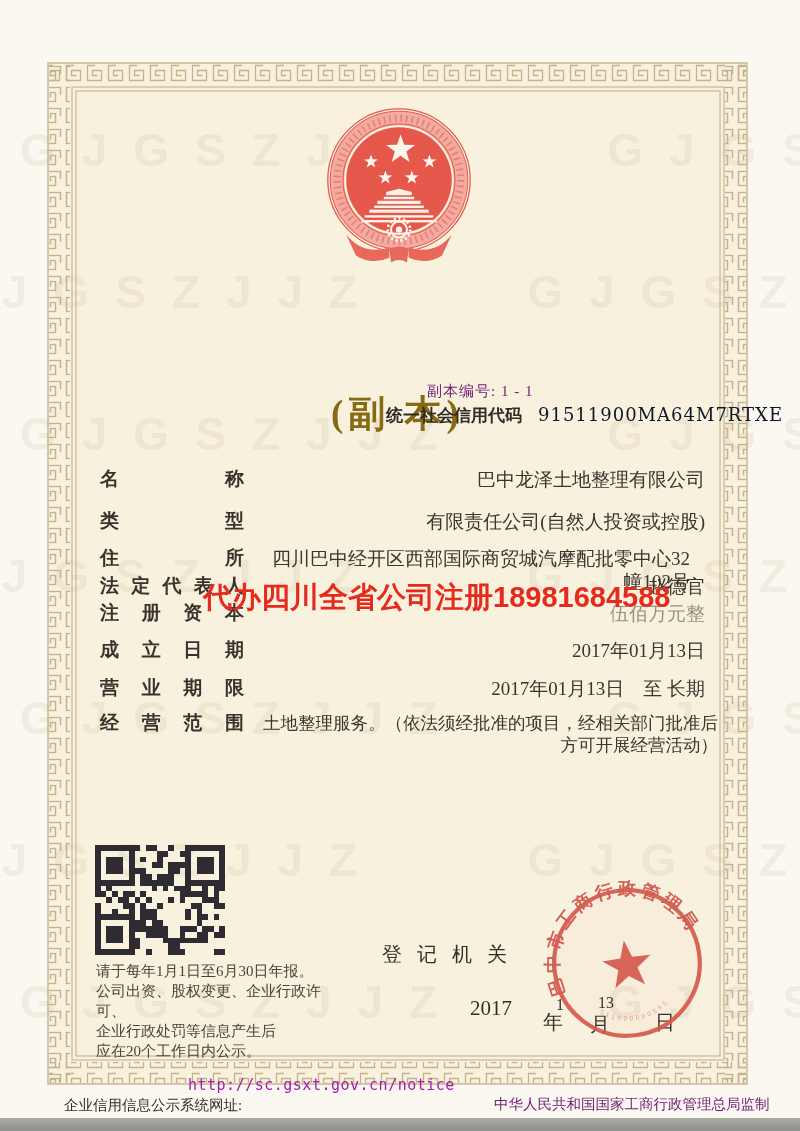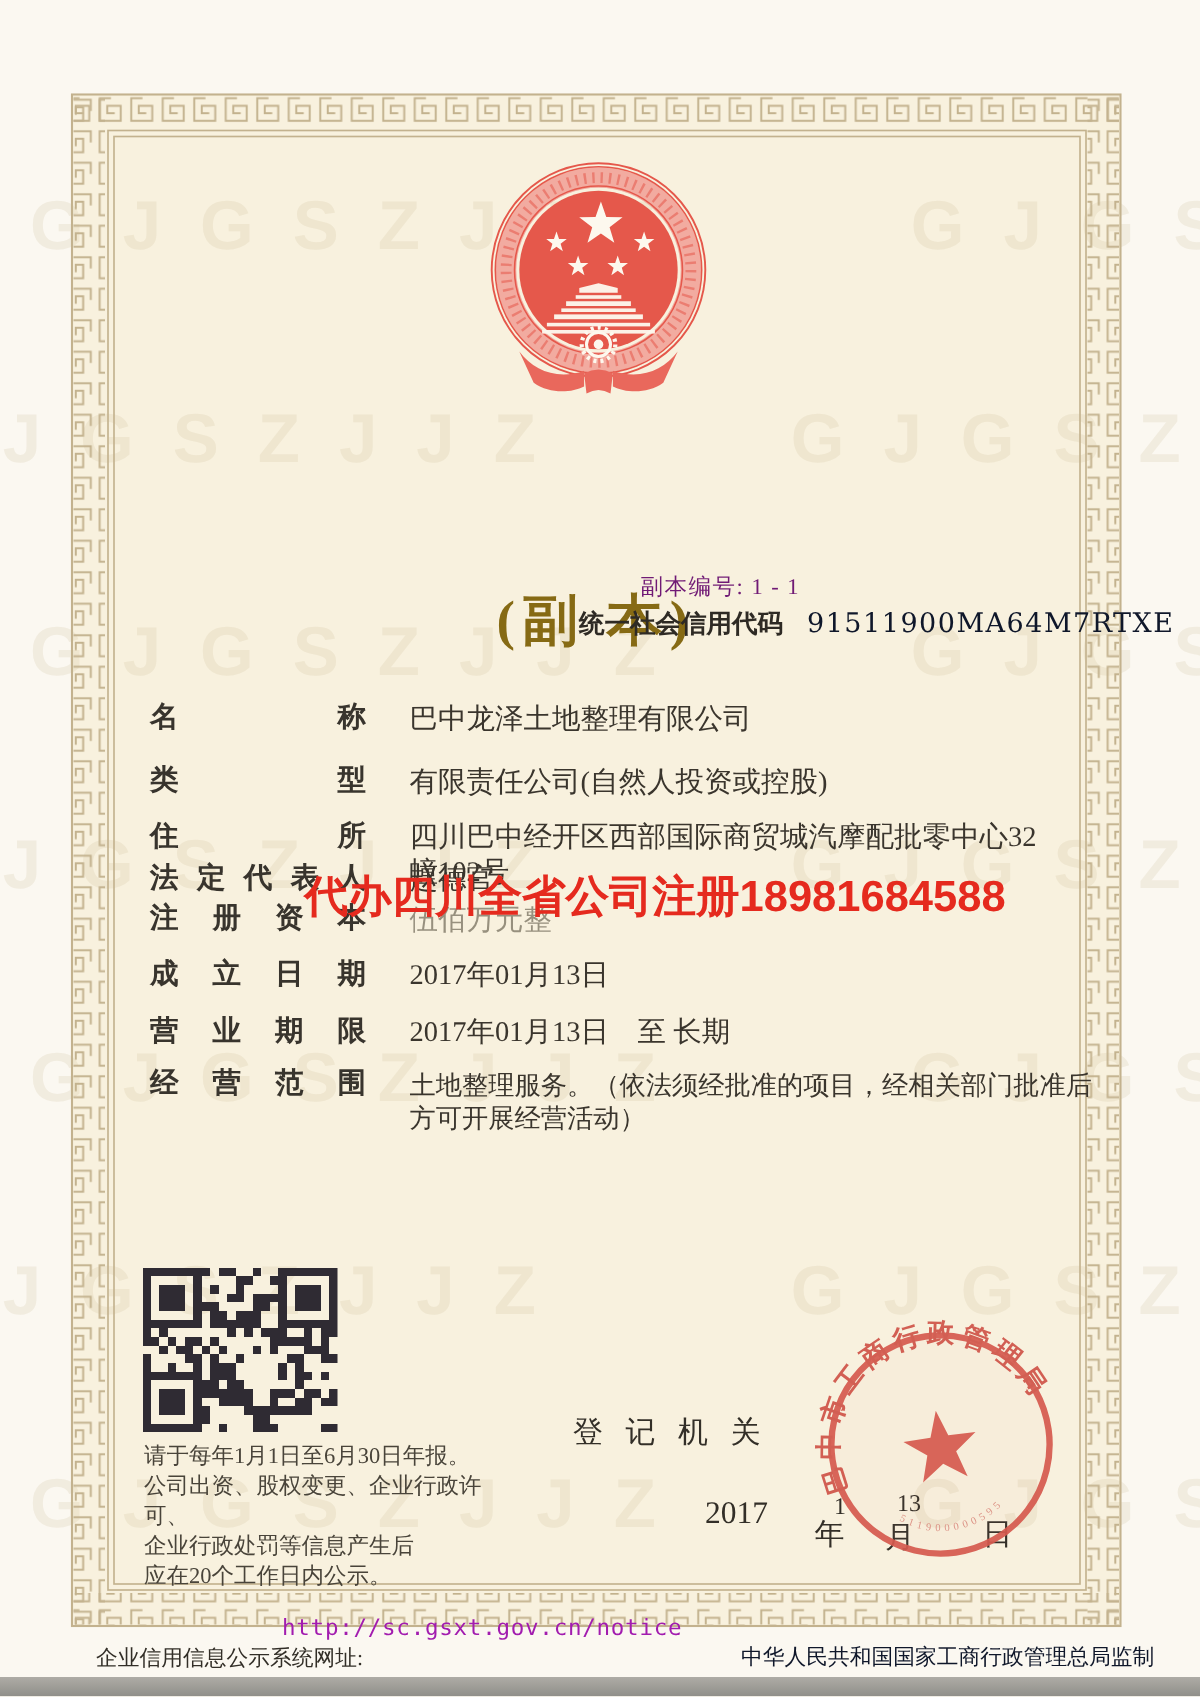--- a/index.html
+++ b/index.html
@@ -51,22 +51,22 @@
   }
   .field-row{position:absolute;left:0;top:0;width:100%;}
   .field-label{
     position:absolute;left:100px;width:144px;
     display:flex;justify-content:space-between;
     font-family:"Liberation Sans",sans-serif;
     font-size:19px;font-weight:bold;color:#38342d;
     line-height:1.15;
   }
   .field-value{
-    position:absolute;left:273px;width:445px;
-    font-size:19px;color:#3a352d;line-height:23px;
+    position:absolute;left:260px;width:445px;
+    font-size:19px;color:#3a352d;line-height:23px;text-align:right;
   }
   .r0{top:468px}.r1{top:510px}.r2{top:547px}.r3{top:575px}
   .r4{top:602px}.r5{top:639px}.r6{top:677px}.r7{top:712px}
   .r2 .field-value{width:430px;}
   .r4 .field-value{color:#97907e;}
   .r7 .field-value{width:458px;font-size:17.5px;line-height:22px;}
   .ad-watermark{
     position:absolute;left:203px;top:578px;
     font-family:"Liberation Sans",sans-serif;
     font-size:29px;font-weight:600;color:#e52a1e;
@@ -94,21 +94,21 @@
     position:absolute;left:188px;top:1076px;
     font-family:"DejaVu Sans Mono","Liberation Mono",monospace;
     font-size:15px;color:#a21caf;z-index:4;letter-spacing:.5px;
   }
   .footer-left{
     position:absolute;left:64px;top:1096px;
     font-size:14.5px;color:#322e27;
   }
   .footer-right{
     position:absolute;left:494px;top:1095px;
-    font-size:14.5px;color:#0f172a;
+    font-size:14.5px;color:#701a75;
   }
   .scan-strip{
     position:absolute;left:0;bottom:0;width:800px;height:13px;
     background:linear-gradient(#aeaca6,#8f8e89);
   }
 </style>
 </head>
 <body>
 
 <div class="page">

